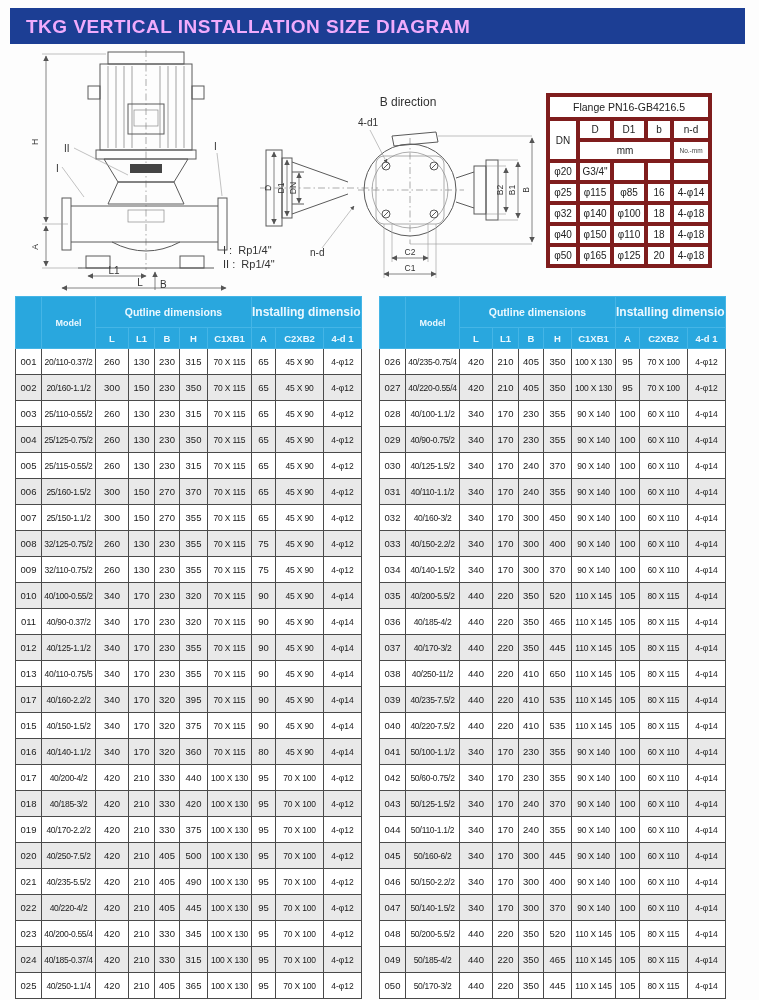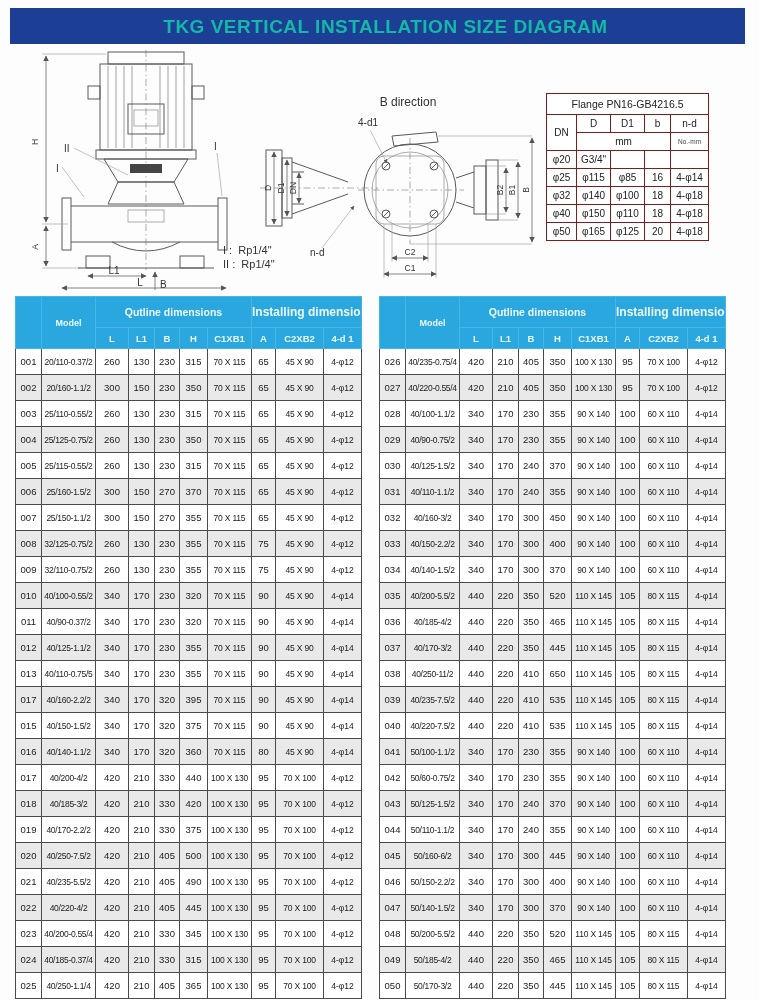--- a/index.html
+++ b/index.html
@@ -1,34 +1,34 @@
 <!DOCTYPE html>
 <html><head>
 <meta charset="utf-8">
 <style>
   html,body{margin:0;padding:0;background:#fff;}
   .page{position:relative;width:759px;height:1000px;background:#fdfdfd;font-family:"Liberation Sans",sans-serif;overflow:hidden;}
-  .banner{position:absolute;left:10px;top:8px;width:735px;height:36px;background:#1c3e94;color:#14b8a6;
-          font-size:19px;font-weight:bold;line-height:37px;padding-left:16px;box-sizing:border-box;letter-spacing:.5px;text-align:center;}
+  .banner{position:absolute;left:10px;top:8px;width:735px;height:36px;background:#1c3e94;color:#f0abfc;
+          font-size:19px;font-weight:bold;line-height:37px;padding-left:16px;box-sizing:border-box;letter-spacing:.5px;}
   
   svg.draw{position:absolute;}
   svg.draw .ln{stroke:#5a5a5a;stroke-width:1;fill:none;}
   svg.draw .fin{stroke:#7a7a7a;stroke-width:.7;fill:none;}
   svg.draw .thin{stroke:#8a8a8a;stroke-width:.7;fill:none;}
   svg.draw .cl{stroke:#888;stroke-width:.7;stroke-dasharray:7 3 1.5 3;fill:none;}
   svg.draw .dim{stroke:#666;stroke-width:.8;fill:none;}
   svg.draw .ext{stroke:#999;stroke-width:.6;fill:none;}
   svg.draw .fill{fill:#444;stroke:none;}
   svg.draw text{fill:#333;font-size:10px;font-family:"Liberation Sans",sans-serif;}
   svg.draw text.sm{font-size:8.5px;}
   .notes{position:absolute;left:223px;top:243px;font-size:11px;color:#333;line-height:14px;white-space:pre;}
   
   table.flange{position:absolute;left:546px;top:93px;border-collapse:collapse;table-layout:fixed;width:162px;
                font-size:10px;color:#222;text-align:center;background:#fff;}
-  .flange td{border:1px solid #7f1d1d;padding:0;height:17px;overflow:hidden;white-space:nowrap;}
+  .flange td{border:4px solid #7f1d1d;padding:0;height:17px;overflow:hidden;white-space:nowrap;}
   .flange .tit{height:20px;font-size:10.5px;}
   .flange .h1{height:15px;}
   .flange .h2{height:13px;}
   .flange .tiny{font-size:6.5px;color:#444;}
   
   table.main{position:absolute;border-collapse:collapse;table-layout:fixed;width:346px;border:1.5px solid #333;background:#fff;}
   table.main.lft{left:15px;top:296px;}
   table.main.rgt{left:379px;top:296px;}
   .main th{background:#29a7de;color:#ebf8ff;font-weight:600;font-size:9.5px;border:1px solid #45b5e6;padding:0;overflow:hidden;white-space:nowrap;}
   .main thead tr:first-child th{height:30px;margin-top:36px;}

